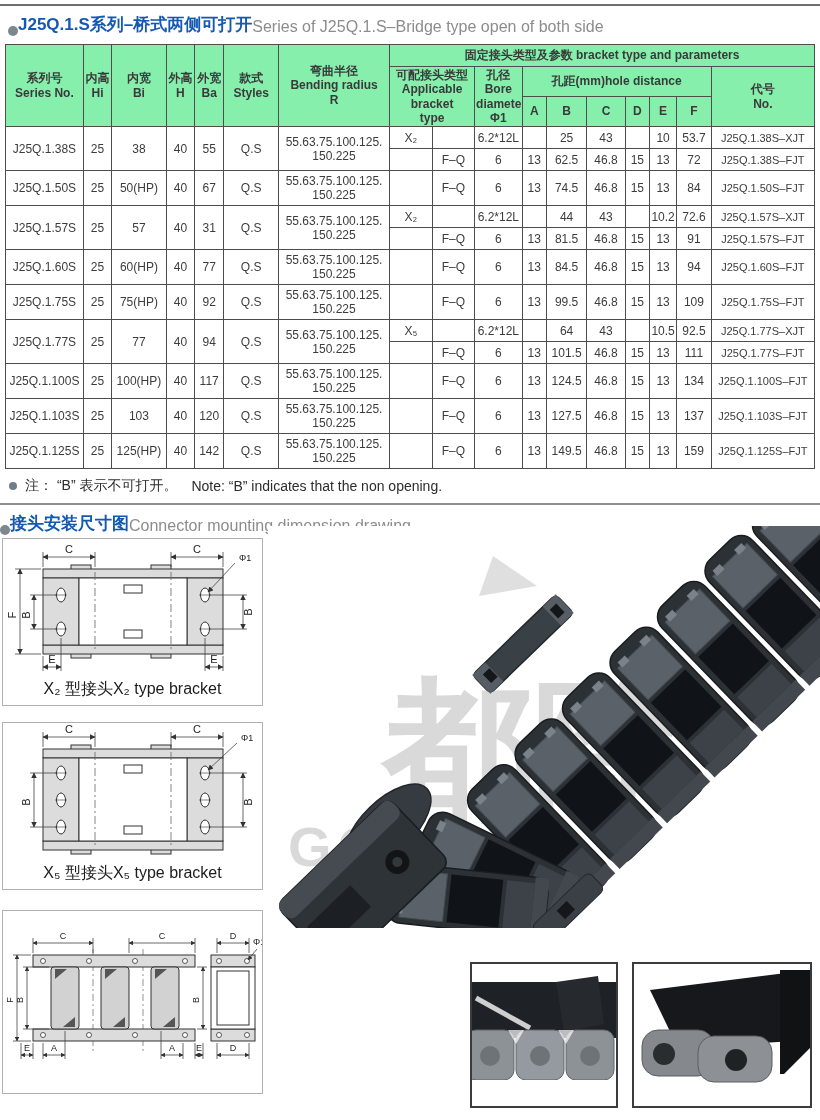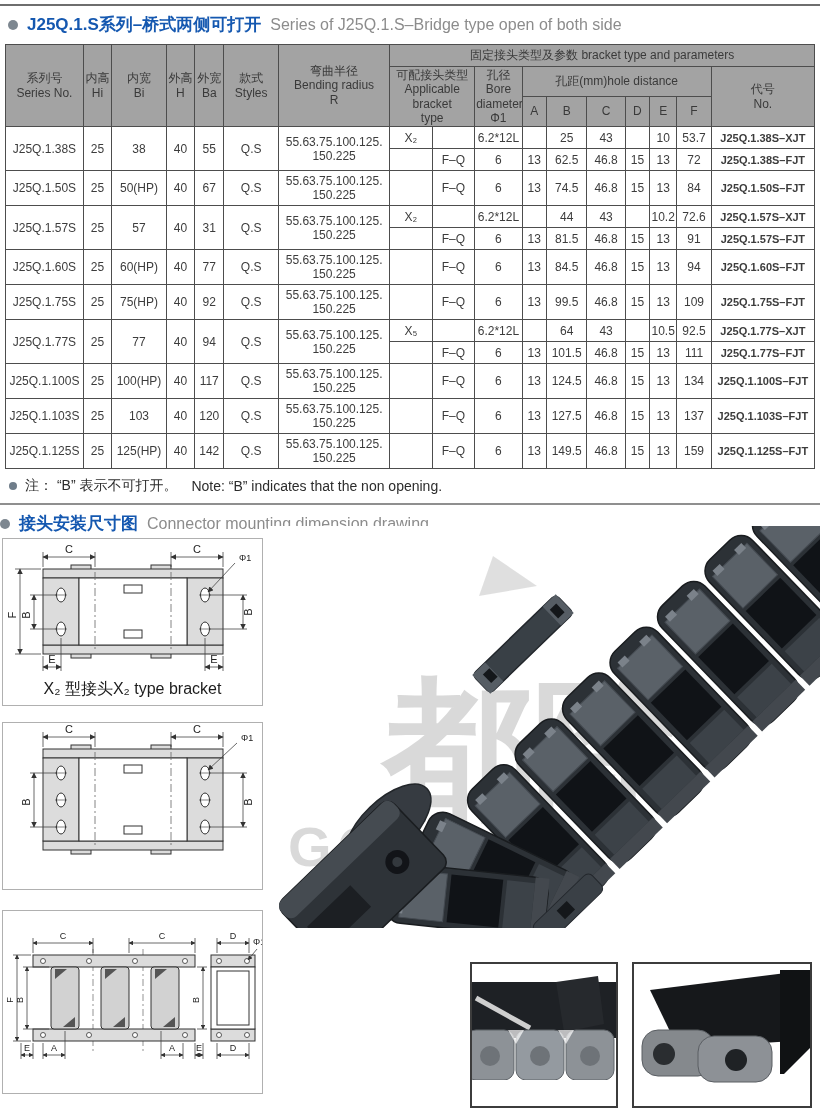--- a/index.html
+++ b/index.html
@@ -1,34 +1,34 @@
 <!DOCTYPE html>
 <html><head>
 <meta charset="utf-8">
 <style>
   * { margin:0; padding:0; box-sizing:border-box; }
   html,body { background:#ffffff; }
   body { font-family:"Liberation Sans", sans-serif; }
   .page { position:relative; width:820px; height:1120px; background:#fff; overflow:hidden; }
   .topbar { position:absolute; top:4px; left:0; width:820px; height:2px; background:#6e6e6e; }
 
-  .sec-title { position:absolute; display:flex; align-items:center; gap:9px; white-space:nowrap; }
+  .sec-title { position:absolute; display:flex; align-items:flex-end; white-space:nowrap; }
   .dot { width:10px; height:10px; border-radius:50%; background:#7d8790; flex:0 0 auto; }
   .t-zh { color:#1558b0; font-weight:bold; font-size:17px; }
   .t-en { color:#8c8c8c; font-size:16px; }
 
   table.spec { position:absolute; top:44px; left:5px; width:810px; border-collapse:collapse;
                table-layout:fixed; font-size:12px; color:#333; }
   .spec th, .spec td { border:1px solid #4d4d4d; text-align:center; vertical-align:middle;
                        padding:0 1px; overflow:hidden; }
-  .spec thead th { background:#a3a3a3; font-weight:normal; font-size:12px; line-height:1.18; color:#3a3a3a; }
+  .spec thead th { background:#86efac; font-weight:bold; font-size:12px; line-height:1.18; color:#3a3a3a; }
   tr.h1 { height:22px; } tr.h2 { height:30px; } tr.h3 { height:30px; }
   tr.full { height:35px; } tr.half { height:22px; }
   .spec td { background:#fff; color:#3c3c3c; }
-  td.code { font-size:11px;font-weight:bold; }
+  td.code { font-size:11px; }
 
   .note { position:absolute; top:477px; left:9px; display:flex; align-items:center; gap:8px;
           font-size:14px; color:#2c2c2c; white-space:nowrap; }
   .note .dot { width:8px; height:8px; background:#6f7d8a; }
   .note .en { margin-left:6px; }
   .divider { position:absolute; top:503px; left:0; width:820px; height:2px; background:#8f8f8f; }
 
   .diagram-box { position:absolute; left:2px; width:261px; border:1px solid #b0b0b0; background:#fff; }
   .diagram-box svg { display:block; }
   .caption { position:absolute; bottom:5px; left:0; width:100%; text-align:center;
@@ -517,20 +517,23 @@
         <line x1="207" y1="50" x2="244" y2="50"></line>
           <line x1="207" y1="104" x2="244" y2="104"></line>
         <line x1="240" y1="50" x2="240" y2="104" marker-start="url(#ar2)" marker-end="url(#ar2)"></line>
       </g>
       <text class="dimtxt" x="66" y="10" text-anchor="middle">C</text>
       <text class="dimtxt" x="194" y="10" text-anchor="middle">C</text>
       <text class="dimtxt-s" x="238" y="18" text-anchor="start">Φ1</text>
       <text class="dimtxt" x="27" y="79" text-anchor="middle" transform="rotate(-90 27 79)">B</text>
       <text class="dimtxt" x="249" y="79" text-anchor="middle" transform="rotate(-90 249 79)">B</text>
     </svg>
+    <div class="caption">
+      <span class="zh">X₅ 型接头</span><span class="en">X₅ type bracket</span>
+    </div>
   </div>
 
   <div class="diagram-box" style="top:910px; height:184px;">
     <svg width="259" height="152" viewBox="0 0 259 152">
       <defs>
         <marker id="ar3" viewBox="0 0 10 10" refX="9" refY="5" markerWidth="6" markerHeight="6" orient="auto-start-reverse">
           <path d="M0,0L10,5L0,10z" fill="#333"></path>
         </marker>
       </defs>
       <g stroke="#666" stroke-width="0.7" stroke-dasharray="7 3 2 3">

